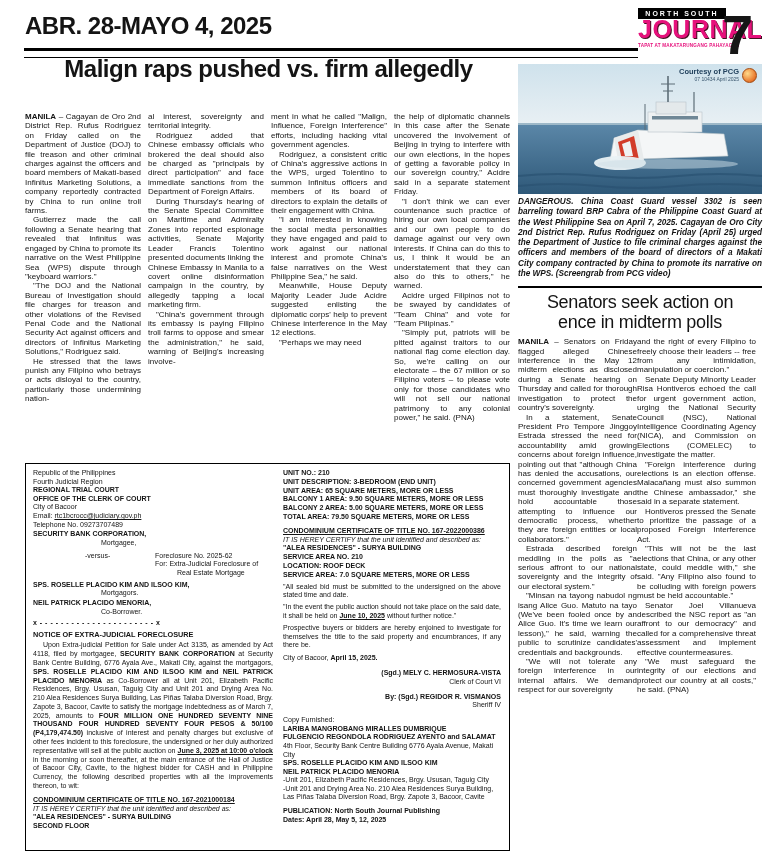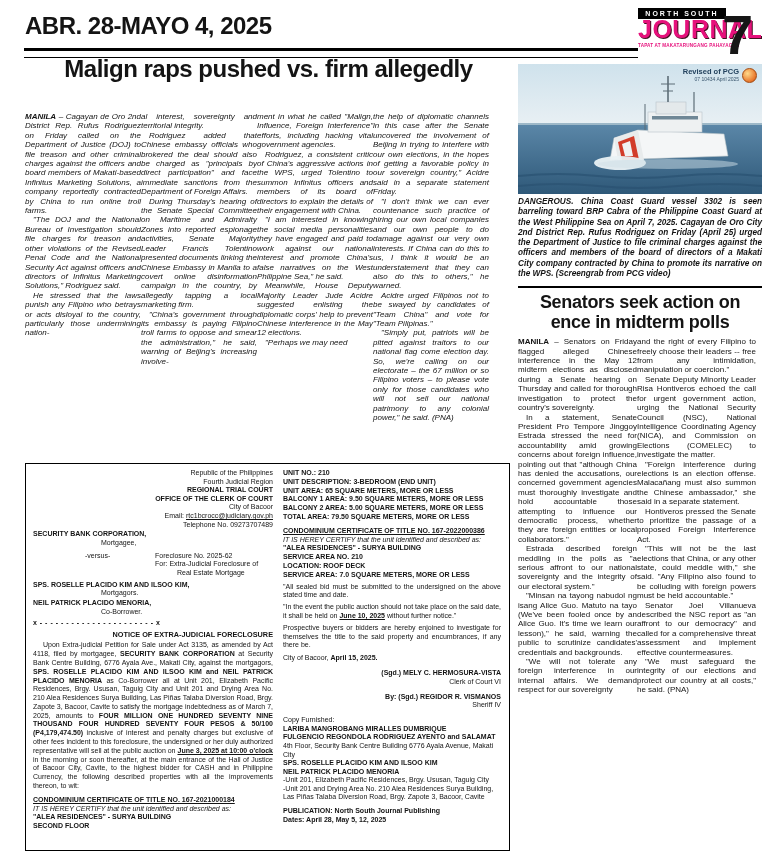--- a/index.html
+++ b/index.html
@@ -10,45 +10,45 @@
   .hrule{position:absolute;left:24px;right:10px;top:48px;height:6px;border-top:3px solid #000;border-bottom:1.5px solid #000;}
   .masthead{position:absolute;right:8px;top:8px;width:118px;height:58px;background:#fff;display:flex;}
   .mh-left{width:88px;}
   .mh-band{background:#000;color:#fff;font-size:7px;font-weight:bold;letter-spacing:2px;text-align:center;padding:2px 2px;white-space:nowrap;}
   .mh-name{color:#e6117c;font-size:25px;font-weight:800;line-height:0.95;letter-spacing:0.5px;text-shadow:1px 1px 0 #40111f;margin-top:-1px;}
   .mh-tag{color:#e6117c;font-size:4.6px;font-weight:bold;white-space:nowrap;margin-top:1px;letter-spacing:0.2px;}
   .mh-page{font-size:56px;font-weight:bold;line-height:0.95;color:#161616;margin-left:-4px;}
   
   .a1-head{position:absolute;left:25px;top:56px;width:487px;text-align:center;font-weight:bold;font-size:24px;line-height:1.05;letter-spacing:-0.5px;}
   .a1-head div{white-space:nowrap;}
-  .a1-cols{position:absolute;left:25px;top:112px;width:487px;height:348px;display:flex;overflow:hidden;font-style:italic;}
+  .a1-cols{position:absolute;left:25px;top:112px;width:487px;height:348px;display:flex;gap:7px;overflow:hidden;}
   .col{width:116px;font-size:8px;line-height:9.4px;text-align:justify;}
   .col p{margin:0;text-indent:8px;}
   .col p.ni{text-indent:0;}
   .lead{font-weight:bold;}
   
   .rail{position:absolute;left:518px;top:64px;width:244px;}
   .photo{position:relative;width:244px;height:130px;overflow:hidden;}
   .credit{position:absolute;top:4px;right:5px;text-align:right;display:flex;align-items:flex-start;gap:3px;}
   .credit .t1{font-size:7.5px;font-weight:bold;color:#23425e;line-height:1.1;}
   .credit .t2{font-size:5px;color:#3a566e;}
   .seal{width:13px;height:13px;border-radius:50%;background:radial-gradient(circle at 35% 35%,#ffd98a,#e8762b 70%,#b54d12);border:1px solid #a34a10;}
   .caption{margin-top:3px;font-size:8.2px;line-height:10.3px;font-weight:bold;font-style:italic;text-align:justify;}
   .a2-rule{border-top:2.5px solid #000;margin:7px 0 5px 0;}
-  .a2-head{text-align:center;font-weight:bold;font-size:18px;line-height:1.08;letter-spacing:-0.3px;}
+  .a2-head{text-align:center;font-weight:normal;font-size:18px;line-height:1.08;letter-spacing:-0.3px;}
   .a2-head div{white-space:nowrap;}
   .a2-cols{display:flex;margin-top:5px;height:452px;overflow:hidden;}
   .a2-cols .col{width:119px;}
   
   .legal{position:absolute;left:25px;top:463px;width:485px;height:388px;border:1.5px solid #000;box-sizing:border-box;
          padding:5px 7px;display:flex;gap:10px;font-size:7px;line-height:8.8px;}
   .lg-left{width:240px;}
   .lg-right{width:218px;}
   .b{font-weight:bold;} .u{text-decoration:underline;} .i{font-style:italic;}
-  .c{text-align:right;} .r{text-align:right;}
+  .c{text-align:left;} .r{text-align:right;}
   .court-head div{line-height:8.6px;}
   .party{font-weight:bold;margin-top:1px;}
   .role{margin-left:68px;}
   .case-row{display:flex;margin:4px 0 3px 0;}
   .case-row .vs{margin-left:52px;width:70px;}
   .case-right div{line-height:8.6px;}
   .case-right .for2{margin-left:22px;}
   .xline{margin:2px 0;letter-spacing:0.5px;}
   .notice-title{margin:3px 0 2px 0;font-size:7.3px;}
   .legal-body{margin:0;text-align:justify;text-indent:10px;}
@@ -79,20 +79,21 @@
     </div>
     <div class="mh-page">7</div>
   </div>
 
   <div class="a1-head">
       <div>Malign raps pushed vs. firm allegedly</div>
     </div>
   <div class="a1-cols">
     <div class="col">
         <p class="ni"><span class="lead">MANILA</span> – Cagayan de Oro 2nd District Rep. Rufus Rodriguez on Friday called on the Department of Justice (DOJ) to file treason and other criminal charges against the officers and board members of Makati-based Infinitus Marketing Solutions, a company reportedly contracted by China to run online troll farms.</p>
+        <p>Gutierrez made the call following a Senate hearing that revealed that Infinitus was engaged by China to promote its narrative on the West Philippine Sea (WPS) dispute through "keyboard warriors."</p>
         <p>"The DOJ and the National Bureau of Investigation should file charges for treason and other violations of the Revised Penal Code and the National Security Act against officers and directors of Infinitus Marketing Solutions," Rodriguez said.</p>
         <p>He stressed that the laws punish any Filipino who betrays or acts disloyal to the country, particularly those undermining nation-</p>
       </div>
     <div class="col">
         <p class="ni">al interest, sovereignty and territorial integrity.</p>
         <p>Rodriguez added that Chinese embassy officials who brokered the deal should also be charged as "principals by direct participation" and face immediate sanctions from the Department of Foreign Affairs.</p>
         <p>During Thursday's hearing of the Senate Special Committee on Maritime and Admiralty Zones into reported espionage activities, Senate Majority Leader Francis Tolentino presented documents linking the Chinese Embassy in Manila to a covert online disinformation campaign in the country, by allegedly tapping a local marketing firm.</p>
         <p>"China's government through its embassy is paying Filipino troll farms to oppose and smear the administration," he said, warning of Beijing's increasing involve-</p>
       </div>
     <div class="col">
@@ -140,21 +141,21 @@
           <line x1="176" y1="28" x2="176" y2="48" stroke="#5d6d77" stroke-width="1.2"></line>
           <line x1="127" y1="40" x2="127" y2="66" stroke="#5d6d77" stroke-width="1"></line>
         </g>
         <ellipse cx="102" cy="99" rx="26" ry="7" fill="#e9f1f4" opacity="0.95"></ellipse>
         <ellipse cx="150" cy="100" rx="70" ry="5" fill="#cfdfe8" opacity="0.5"></ellipse>
         <path d="M0,112 Q40,108 80,112 T160,112 T244,112" stroke="#22496a" stroke-width="2" fill="none" opacity="0.5"></path>
         <path d="M0,122 Q40,118 80,122 T160,122 T244,122" stroke="#22496a" stroke-width="2" fill="none" opacity="0.4"></path>
       </svg>
       <div class="credit">
         <div>
-          <div class="t1">Revised of PCG</div>
+          <div class="t1">Courtesy of PCG</div>
           <div class="t2">07 10434 April 2025</div>
         </div>
         <div class="seal"></div>
       </div>
     </div>
     <div class="caption">DANGEROUS. China Coast Guard vessel 3302 is seen barreling toward BRP Cabra of the Philippine Coast Guard at the West Philippine Sea on April 7, 2025. Cagayan de Oro City 2nd District Rep. Rufus Rodriguez on Friday (April 25) urged the Department of Justice to file criminal charges against the officers and members of the board of directors of a Makati City company contracted by China to promote its narrative on the WPS. (Screengrab from PCG video)</div>
     <div class="a2-rule"></div>
     <div class="a2-head">
         <div>Senators seek action on</div>
         <div>ence in midterm polls</div>

